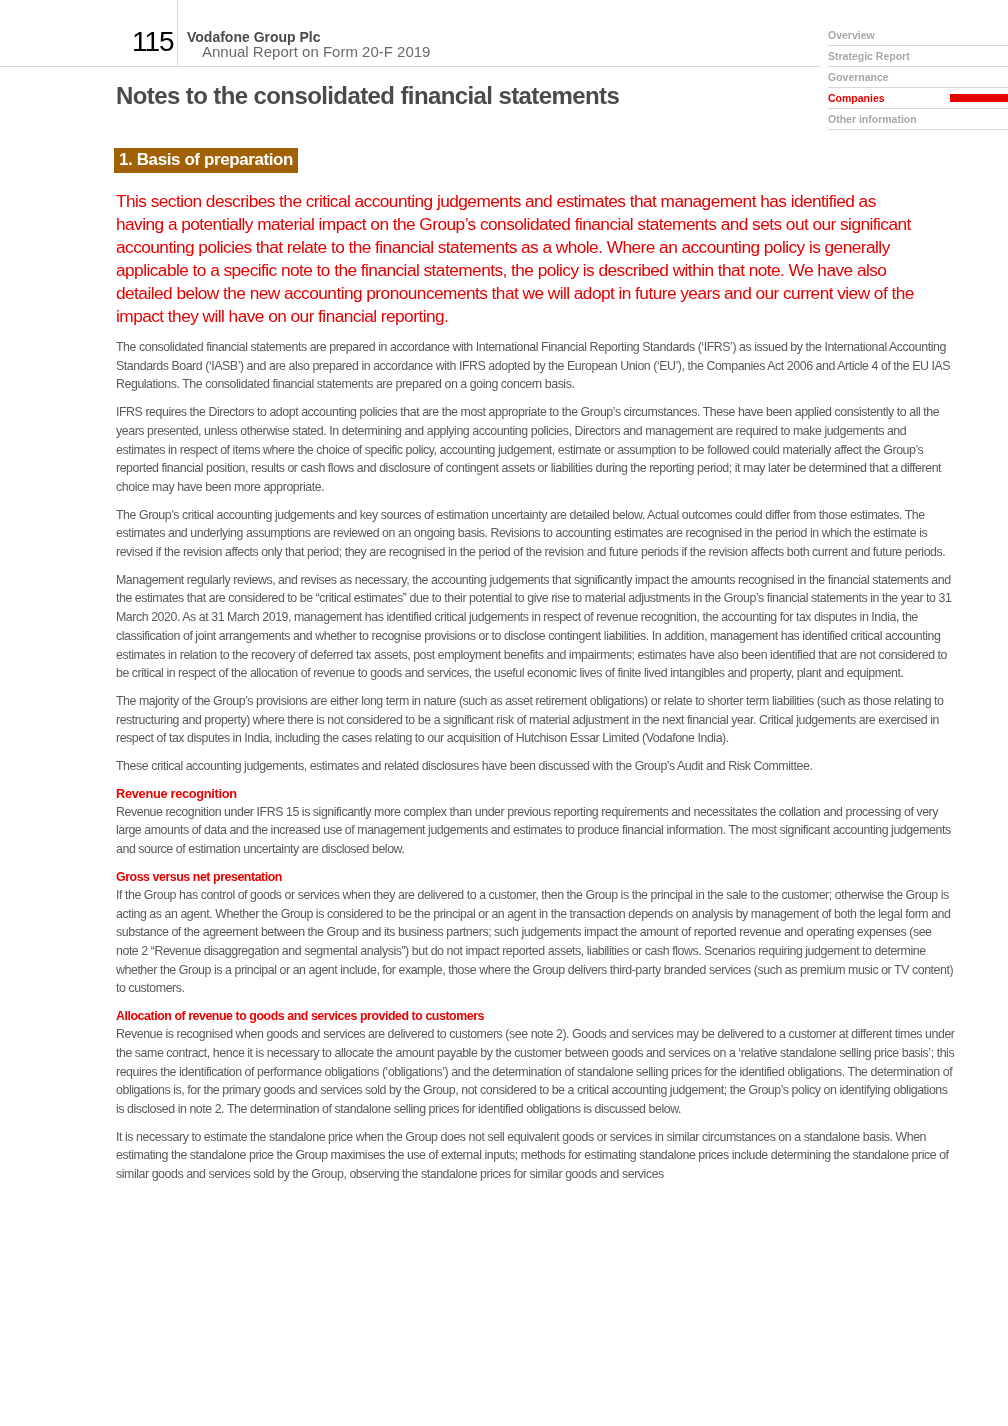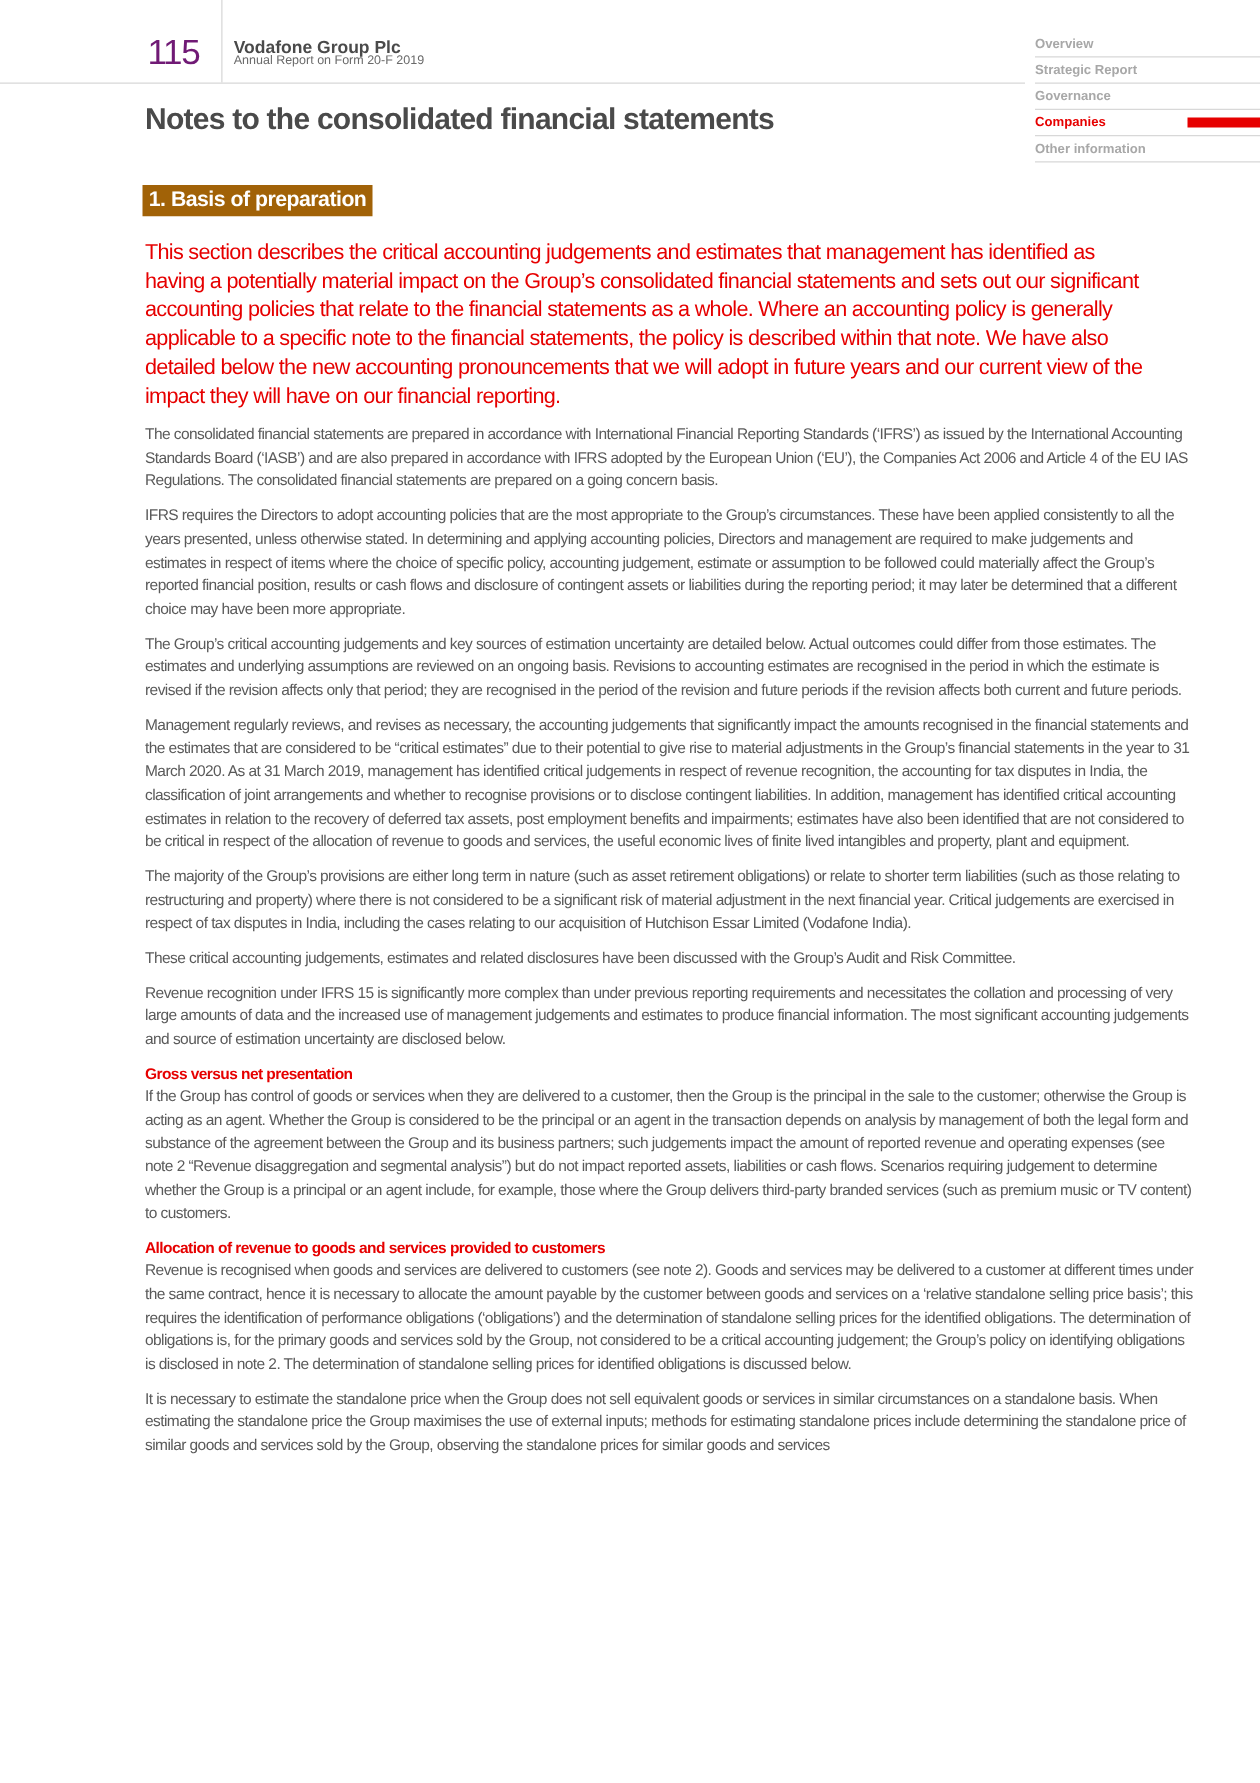--- a/index.html
+++ b/index.html
@@ -1,24 +1,24 @@
 <!DOCTYPE html>
 <html><head>
 <meta charset="utf-8">
 <style>
   html, body { margin: 0; padding: 0; background: #ffffff; }
   body { width: 1008px; height: 1426px; position: relative; overflow: hidden;
          font-family: "Liberation Sans", sans-serif; color: #555555; }
 
   
-  .page-number { position: absolute; left: 118px; top: 26px; font-size: 28px; color: #701a75;
+  .page-number { position: absolute; left: 132px; top: 26px; font-size: 28px; color: #000000;
                  font-family: "Liberation Sans", sans-serif; font-weight: 300; letter-spacing: -1px; }
   .header-divider-v { position: absolute; left: 177px; top: 0; width: 1px; height: 66px; background: #d8d8d8; }
   .company-name { position: absolute; left: 187px; top: 29px; font-size: 14px; font-weight: bold; color: #4a4a4a; }
-  .report-name { position: absolute; left: 187px; top: 43px; font-size: 10px; color: #6a6a6a; }
+  .report-name { position: absolute; left: 202px; top: 43px; font-size: 15px; color: #6a6a6a; }
   .header-rule { position: absolute; left: 0; top: 66px; width: 820px; height: 1px; background: #d8d8d8; }
 
   
   .side-nav { position: absolute; left: 828px; top: 25px; width: 180px; }
   .nav-item { display: block; height: 20px; line-height: 20px; font-size: 10.5px; font-weight: bold;
               color: #a8a8a8; border-bottom: 1px solid #d8d8d8; position: relative; cursor: pointer; }
   .nav-item.active { color: #e60000; }
   .nav-active-bar { position: absolute; left: 122px; top: 6px; width: 58px; height: 8px; background: #e60000; }
 
   .page-title { position: absolute; left: 116px; top: 82px; font-size: 24px; font-weight: bold;
@@ -61,20 +61,21 @@
 
 <div class="content">
   <p class="para">The consolidated financial statements are prepared in accordance with International Financial Reporting Standards (‘IFRS’) as issued by the International Accounting Standards Board (‘IASB’) and are also prepared in accordance with IFRS adopted by the European Union (‘EU’), the Companies Act 2006 and Article 4 of the EU IAS Regulations. The consolidated financial statements are prepared on a going concern basis.</p>
   <p class="para">IFRS requires the Directors to adopt accounting policies that are the most appropriate to the Group’s circumstances. These have been applied consistently to all the years presented, unless otherwise stated. In determining and applying accounting policies, Directors and management are required to make judgements and estimates in respect of items where the choice of specific policy, accounting judgement, estimate or assumption to be followed could materially affect the Group’s reported financial position, results or cash flows and disclosure of contingent assets or liabilities during the reporting period; it may later be determined that a different choice may have been more appropriate.</p>
   <p class="para">The Group’s critical accounting judgements and key sources of estimation uncertainty are detailed below. Actual outcomes could differ from those estimates. The estimates and underlying assumptions are reviewed on an ongoing basis. Revisions to accounting estimates are recognised in the period in which the estimate is revised if the revision affects only that period; they are recognised in the period of the revision and future periods if the revision affects both current and future periods.</p>
   <p class="para">Management regularly reviews, and revises as necessary, the accounting judgements that significantly impact the amounts recognised in the financial statements and the estimates that are considered to be “critical estimates” due to their potential to give rise to material adjustments in the Group’s financial statements in the year to 31 March 2020. As at 31 March 2019, management has identified critical judgements in respect of revenue recognition, the accounting for tax disputes in India, the classification of joint arrangements and whether to recognise provisions or to disclose contingent liabilities. In addition, management has identified critical accounting estimates in relation to the recovery of deferred tax assets, post employment benefits and impairments; estimates have also been identified that are not considered to be critical in respect of the allocation of revenue to goods and services, the useful economic lives of finite lived intangibles and property, plant and equipment.</p>
   <p class="para">The majority of the Group’s provisions are either long term in nature (such as asset retirement obligations) or relate to shorter term liabilities (such as those relating to restructuring and property) where there is not considered to be a significant risk of material adjustment in the next financial year. Critical judgements are exercised in respect of tax disputes in India, including the cases relating to our acquisition of Hutchison Essar Limited (Vodafone India).</p>
   <p class="para">These critical accounting judgements, estimates and related disclosures have been discussed with the Group’s Audit and Risk Committee.</p>
 
 
+  <h3 class="h3">Revenue recognition</h3>
   <p class="para">Revenue recognition under IFRS 15 is significantly more complex than under previous reporting requirements and necessitates the collation and processing of very large amounts of data and the increased use of management judgements and estimates to produce financial information. The most significant accounting judgements and source of estimation uncertainty are disclosed below.</p>
 
   <h4 class="h4">Gross versus net presentation</h4>
   <p class="para">If the Group has control of goods or services when they are delivered to a customer, then the Group is the principal in the sale to the customer; otherwise the Group is acting as an agent. Whether the Group is considered to be the principal or an agent in the transaction depends on analysis by management of both the legal form and substance of the agreement between the Group and its business partners; such judgements impact the amount of reported revenue and operating expenses (see note 2 “Revenue disaggregation and segmental analysis”) but do not impact reported assets, liabilities or cash flows. Scenarios requiring judgement to determine whether the Group is a principal or an agent include, for example, those where the Group delivers third-party branded services (such as premium music or TV content) to customers.</p>
 
   <h4 class="h4">Allocation of revenue to goods and services provided to customers</h4>
   <p class="para">Revenue is recognised when goods and services are delivered to customers (see note 2). Goods and services may be delivered to a customer at different times under the same contract, hence it is necessary to allocate the amount payable by the customer between goods and services on a ‘relative standalone selling price basis’; this requires the identification of performance obligations (‘obligations’) and the determination of standalone selling prices for the identified obligations. The determination of obligations is, for the primary goods and services sold by the Group, not considered to be a critical accounting judgement; the Group’s policy on identifying obligations is disclosed in note 2. The determination of standalone selling prices for identified obligations is discussed below.</p>
 
   <p class="para">It is necessary to estimate the standalone price when the Group does not sell equivalent goods or services in similar circumstances on a standalone basis. When estimating the standalone price the Group maximises the use of external inputs; methods for estimating standalone prices include determining the standalone price of similar goods and services sold by the Group, observing the standalone prices for similar goods and services</p>
 </div>

